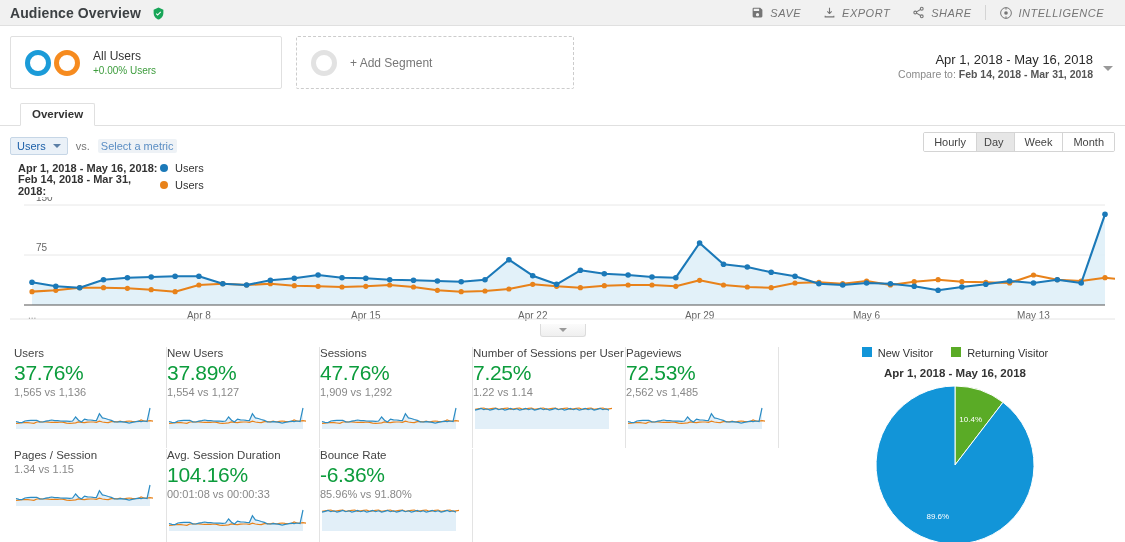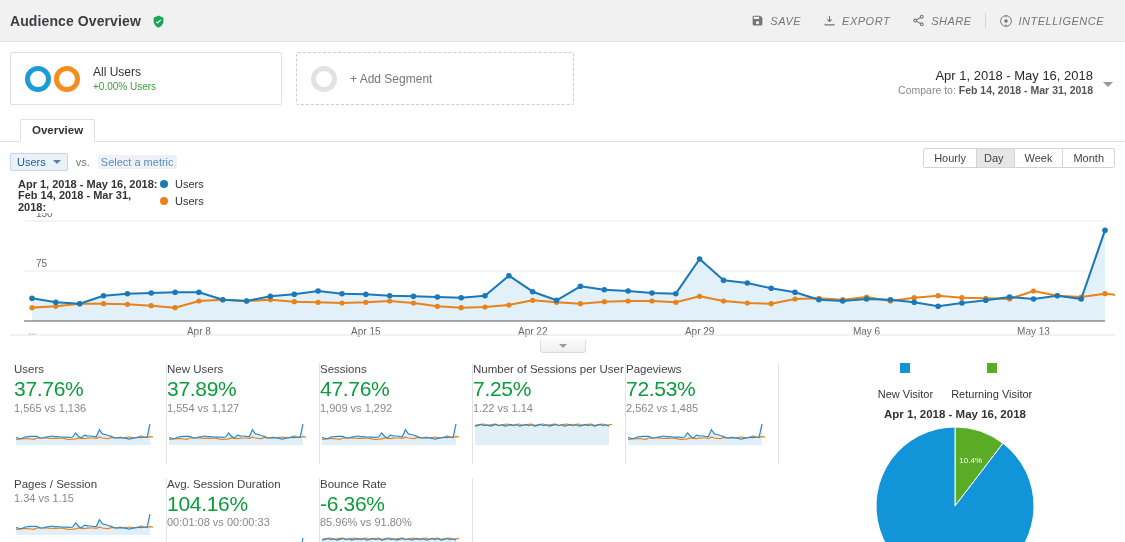--- a/index.html
+++ b/index.html
@@ -7,21 +7,21 @@
     margin: 0; padding: 0;
     width: 1125px; height: 542px;
     background: #fff;
     font-family: "Liberation Sans", sans-serif;
     font-size: 12px;
     color: #333;
     overflow: hidden;
   }
   
   #topbar {
-    height: 42px;
+    height: 26px;
     background: #f1f1f1;
     border-bottom: 1px solid #e0e0e0;
     display: flex;
     align-items: center;
     padding: 0 10px 0 10px;
     position: relative;
   }
   #page-title {
     font-size: 14px;
     font-weight: bold;
@@ -250,21 +250,21 @@
     width: 340px;
     padding-top: 0px;
     text-align: center;
     position: relative;
   }
   #pie-legend {
     display: flex; justify-content: center; align-items: center;
     gap: 18px;
     margin-bottom: 8px;
   }
-  .pleg { display: flex; align-items: center; gap: 15px; font-size: 11px; color: #333; flex-direction: column; }
+  .pleg { display: flex; align-items: flex-start; gap: 6px; font-size: 11px; color: #333; }
   .pleg-sw { width: 10px; height: 10px; }
   .pleg-sw.blue { background: #1295d8; }
   .pleg-sw.green { background: #5aab26; }
   #pie-title { font-size: 11.5px; font-weight: bold; color: #333; margin-bottom: 4px; }
 </style>
 </head>
 <body>
 
 <div id="topbar">
   <div id="page-title">

